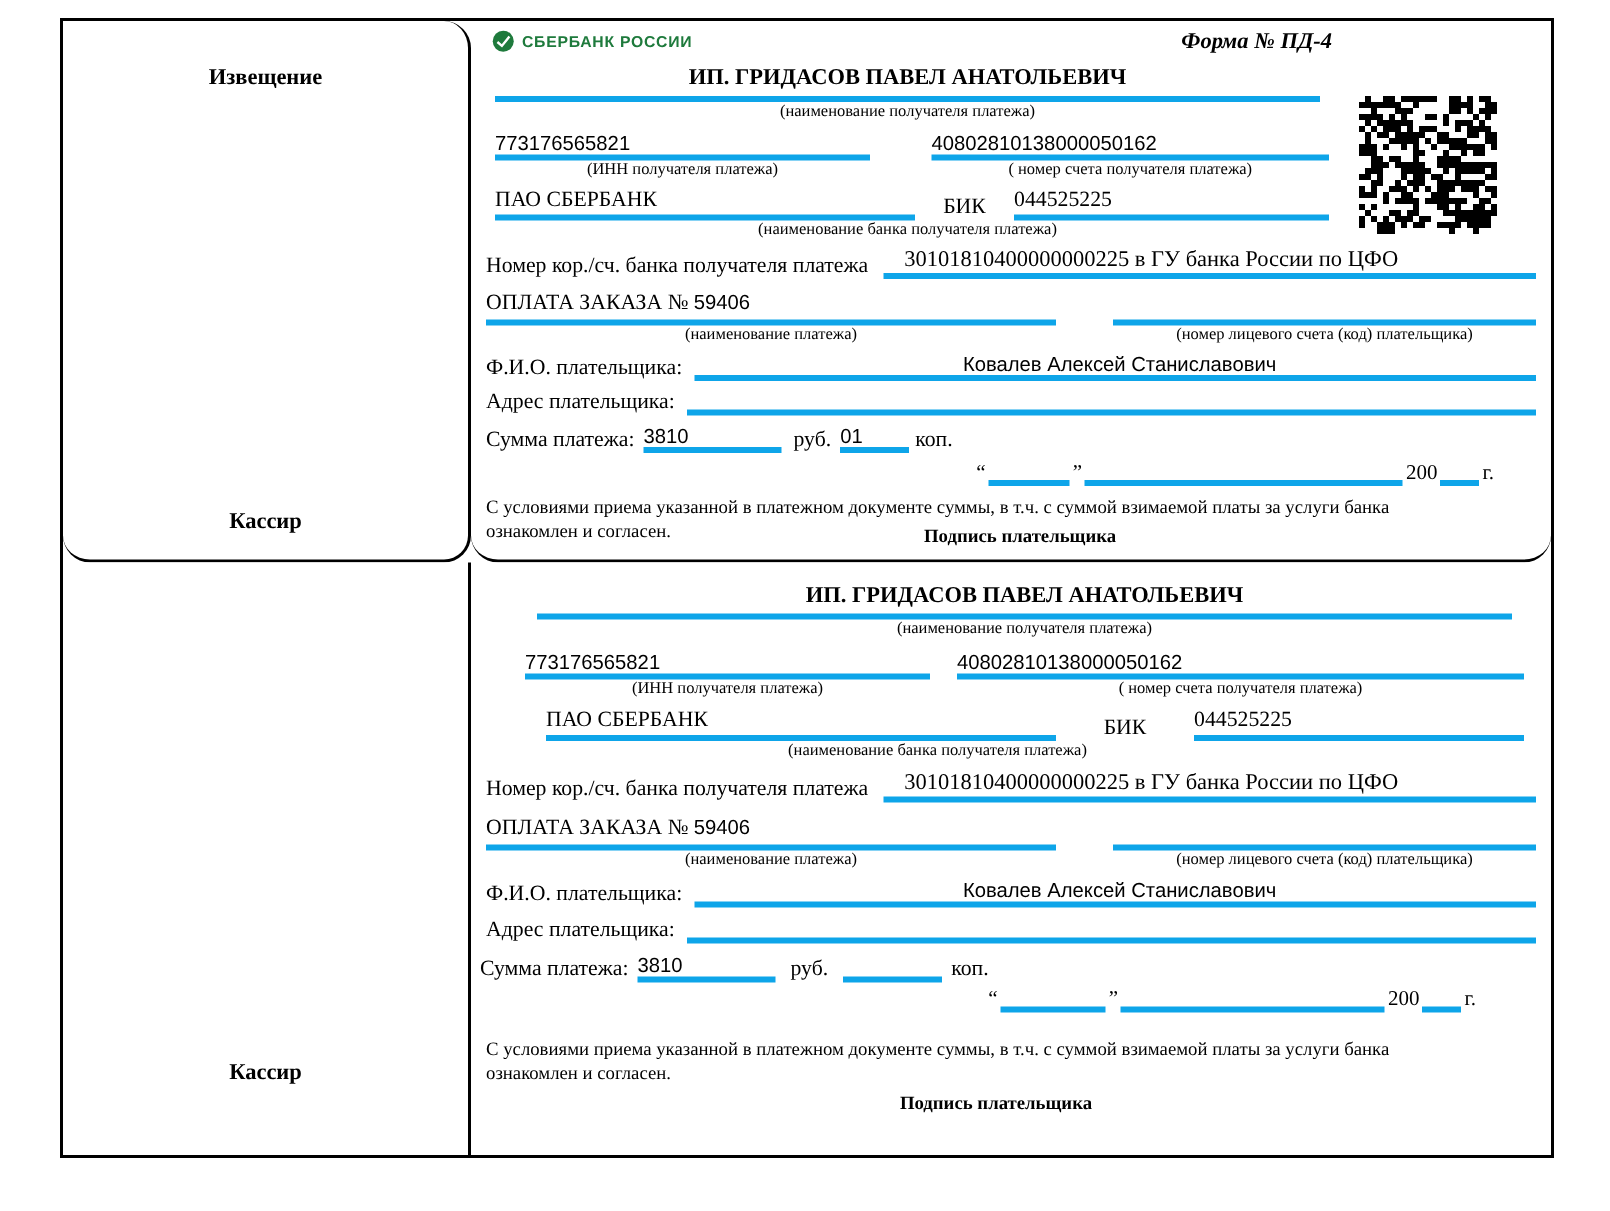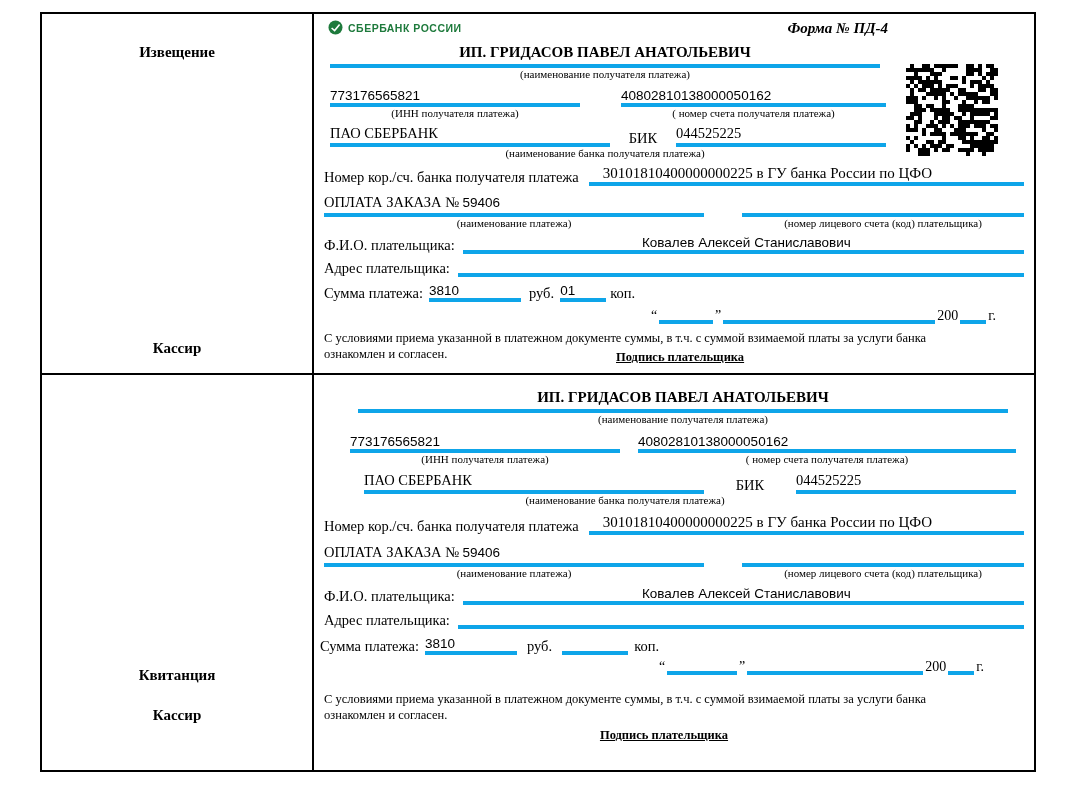--- a/index.html
+++ b/index.html
@@ -12,21 +12,21 @@
   }
   .sheet {
     position: absolute; left: 40px; top: 12px;
     width: 996px; height: 760px;
     border: 2px solid #000;
     display: grid;
     grid-template-columns: 272px 1fr;
     grid-template-rows: 361px 1fr;
   }
   .stub { border-right: 2px solid #000; position: relative; text-align: center; font-weight: bold; font-size: 15px; }
-  .bb { border-bottom: 2px solid #000; }
+  .bb { border-bottom: 2px solid #000; border-radius: 18px; }
   .stub-title { margin-top: 30px; }
   .stub-cashier { position: absolute; bottom: 16px; left: 0; right: 0; }
   .stub-receipt { position: absolute; bottom: 86px; left: 0; right: 0; }
   .stub-cashier2 { position: absolute; bottom: 46px; left: 0; right: 0; }
 
   .form-cell { position: relative; padding: 6px 10px 4px 10px; font-size: 14.5px; }
 
   .head-row { display: flex; align-items: flex-start; justify-content: space-between; height: 22px; }
   .logo { display: flex; align-items: center; gap: 5px; margin-left: 4px; }
   .logo-text { color: #1e7a3c; font-family: "Liberation Sans", sans-serif; font-weight: bold; font-size: 10.5px; letter-spacing: 0.5px; }
@@ -43,21 +43,21 @@
   .titlewrap.wide { width: 650px; margin-left: 34px; margin-top: 8px; }
   .title { font-weight: bold; font-size: 15px; text-align: center; padding-bottom: 3px; }
 
   .qr { position: absolute; top: 50px; right: 36px; width: 92px; height: 92px; }
 
   .caprow { display: flex; }
   .blank { display: inline-block; height: 16px; }
   .fill { flex: 1; }
 
   .agree { font-size: 12.5px; line-height: 1.3; width: 655px; margin-top: 6px; }
-  .sig { font-weight: bold; font-size: 12.5px; text-decoration: underline; }
+  .sig { font-weight: bold; font-size: 12.5px; }
   .sig-top { position: absolute; left: 302px; bottom: 8px; }
   .sig-bottom { text-align: center; width: 680px; margin-top: 4px; }
   .daterow { display: flex; align-items: flex-end; justify-content: flex-end; font-size: 14px; }
   .daterow .blank { margin: 0 2px; }
 </style>
 </head>
 <body>
 
 <div class="sheet">
 
@@ -436,21 +436,20 @@
       <span>200</span>
         <span class="u blank" style="width:26px;"></span>
         <span>г.</span>
     </div>
 
     <div class="agree">С условиями приема указанной в платежном документе суммы, в т.ч. с суммой взимаемой платы за услуги банка ознакомлен и согласен.</div>
     <div class="sig sig-top">Подпись плательщика</div>
   </div>
 
   <div class="stub">
-    <div class="stub-receipt">Квитанция</div>
     <div class="stub-cashier2">Кассир</div>
   </div>
 
   <div class="form-cell">
     <div class="titlewrap wide">
       <div class="title u">ИП. ГРИДАСОВ ПАВЕЛ АНАТОЛЬЕВИЧ</div>
       <div class="cap">(наименование получателя платежа)</div>
     </div>
 
     <div class="row" style="margin-top:8px; width:666px; margin-left:26px;">

